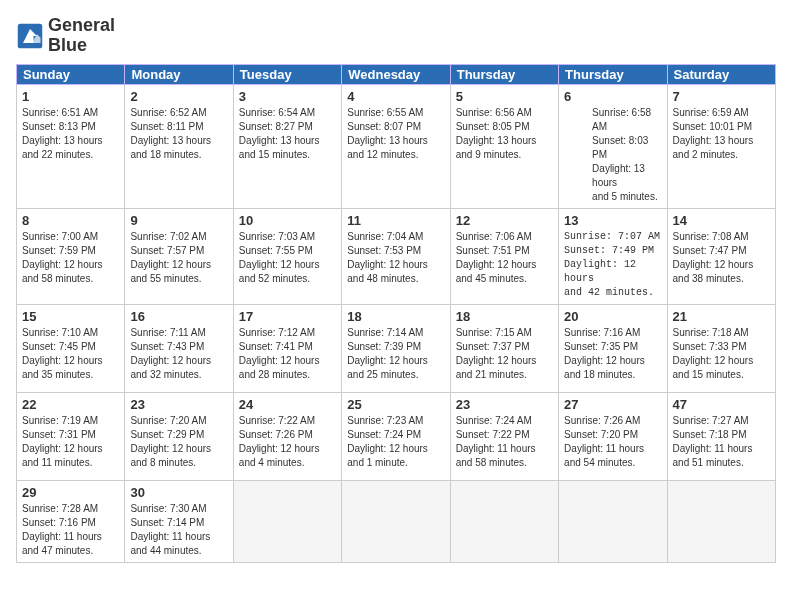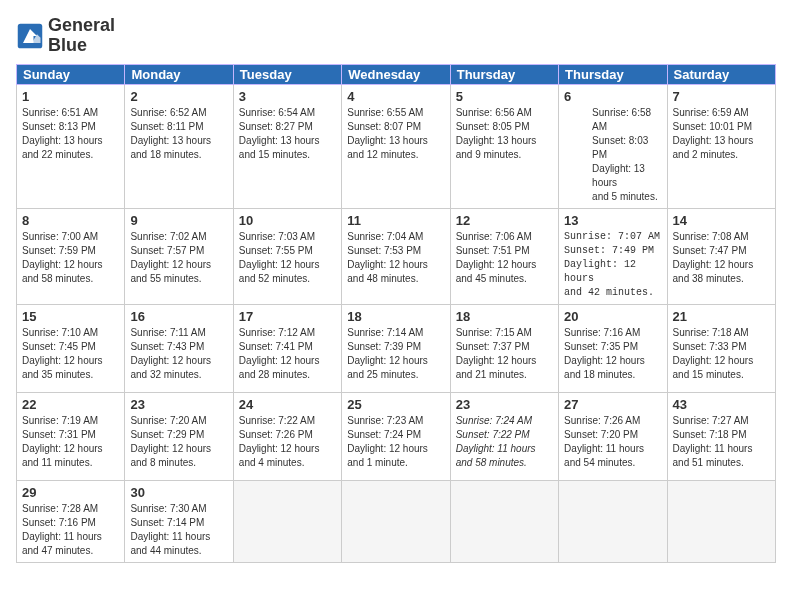--- a/index.html
+++ b/index.html
@@ -291,34 +291,34 @@
         </td>
         <td>
           <span class="day-number">25</span>
           <div class="cell-text" style="white-space: pre-line;">Sunrise: 7:23 AM
 Sunset: 7:24 PM
 Daylight: 12 hours
 and 1 minute.</div>
         </td>
         <td>
           <span class="day-number">23</span>
-          <div class="cell-text" style="white-space: pre-line; font-style: italic;">Sunrise: 7:24 AM
+          <div class="cell-text" style="white-space: pre-line;">Sunrise: 7:24 AM
 Sunset: 7:22 PM
 Daylight: 11 hours
 and 58 minutes.</div>
         </td>
         <td>
           <span class="day-number">27</span>
           <div class="cell-text" style="white-space: pre-line;">Sunrise: 7:26 AM
 Sunset: 7:20 PM
 Daylight: 11 hours
 and 54 minutes.</div>
         </td>
         <td>
-          <span class="day-number">43</span>
+          <span class="day-number">47</span>
           <div class="cell-text" style="white-space: pre-line;">Sunrise: 7:27 AM
 Sunset: 7:18 PM
 Daylight: 11 hours
 and 51 minutes.</div>
         </td>
       </tr>
       <tr>
         <td>
           <span class="day-number">29</span>
           <div class="cell-text" style="white-space: pre-line;">Sunrise: 7:28 AM

